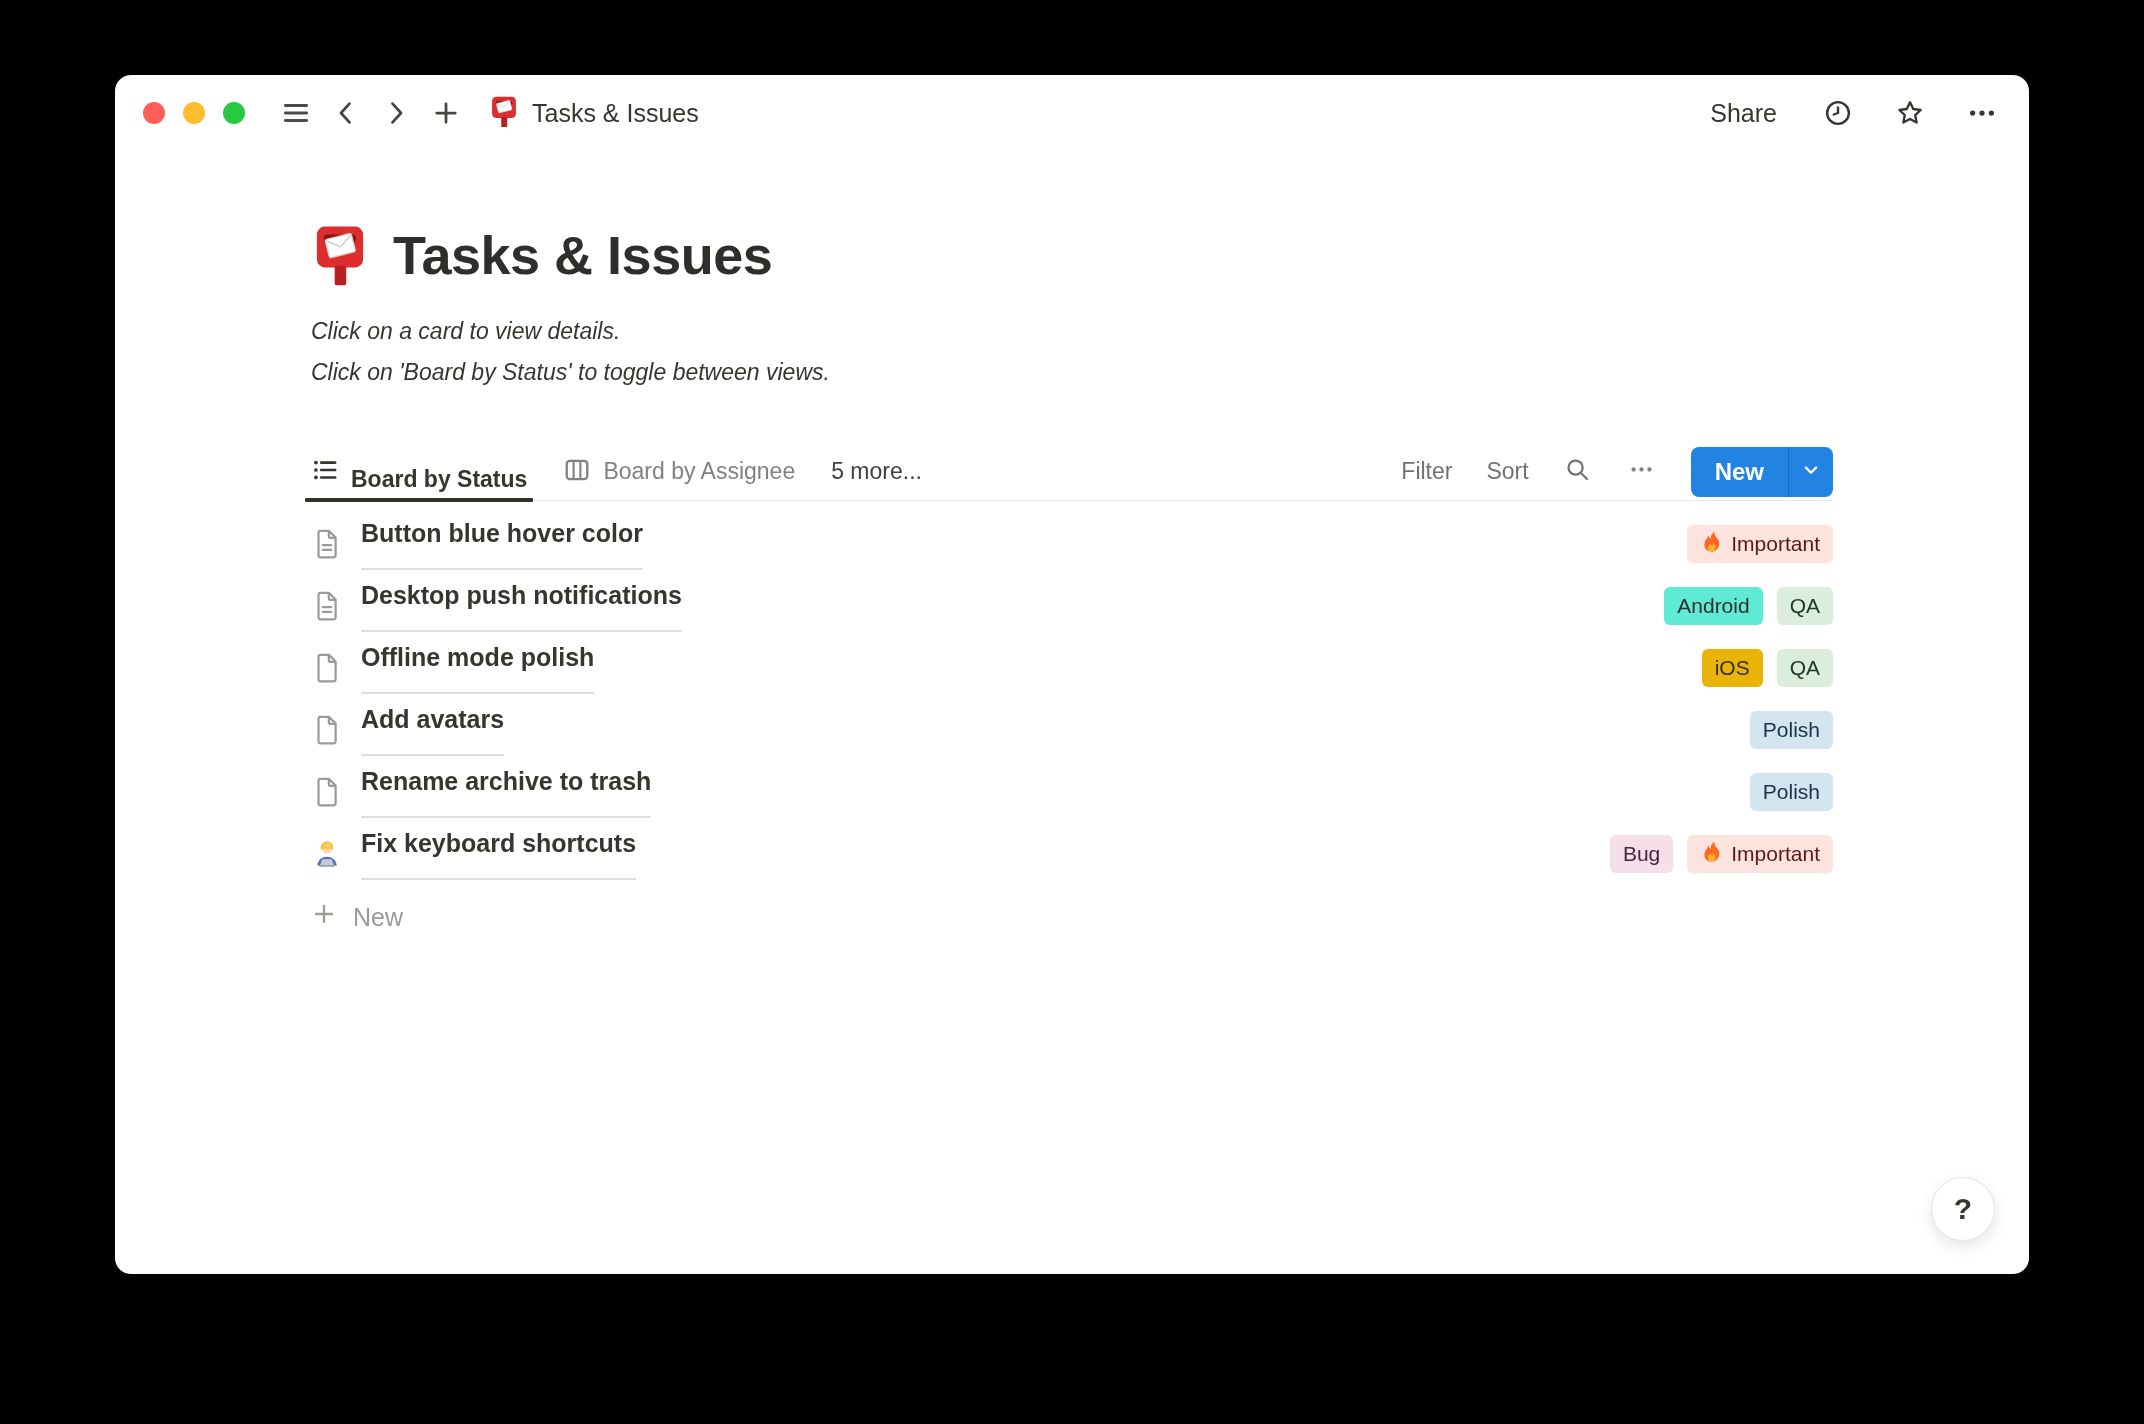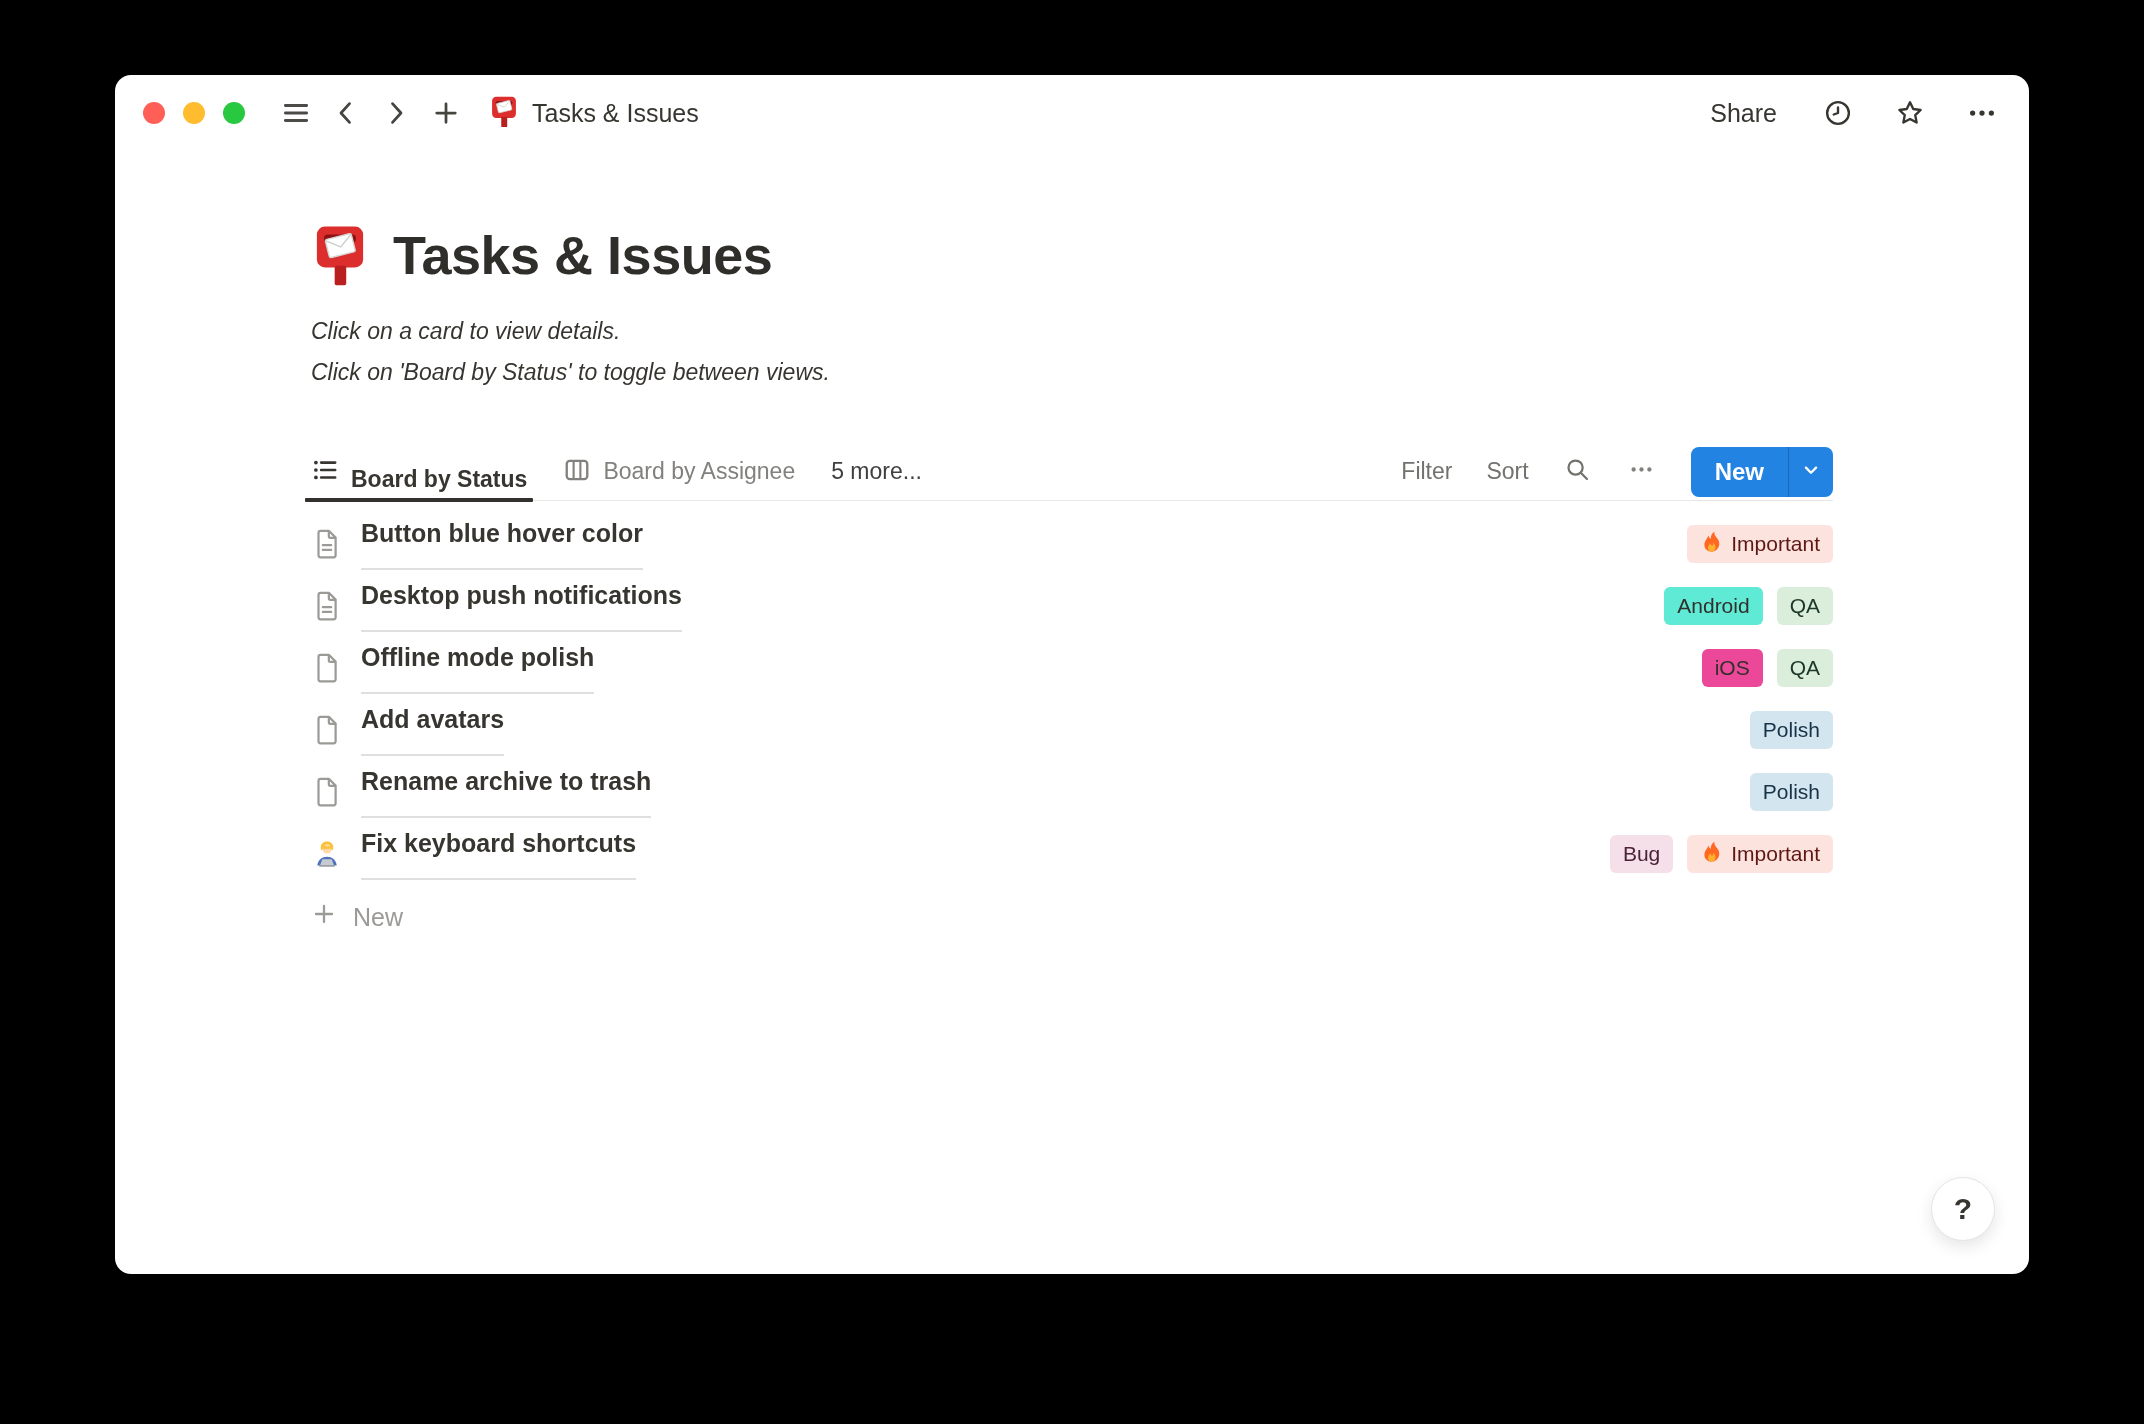--- a/index.html
+++ b/index.html
@@ -278,21 +278,21 @@
   <div class="row">
     <span class="row-icon icon">
             <svg viewBox="0 0 24 26">
               <path d="M6.7 2.4h7l5.3 5.4v14.4a1.6 1.6 0 0 1-1.6 1.6H6.7a1.6 1.6 0 0 1-1.6-1.6V4a1.6 1.6 0 0 1 1.6-1.6z" fill="none" stroke="#9b9a97" stroke-width="1.8" stroke-linejoin="round"></path>
               <path d="M13.5 2.6v4.2a1.2 1.2 0 0 0 1.2 1.2h4.2" fill="none" stroke="#9b9a97" stroke-width="1.8"></path>
             </svg>
           </span>
     <span class="row-title">Offline mode polish</span>
     <span class="row-spacer"></span>
     <span class="tags">
-            <span class="tag" style="background: #ec4899; color: rgb(50, 48, 44);">
+            <span class="tag" style="background: #eab308; color: rgb(50, 48, 44);">
               <span>iOS</span>
             </span>
             <span class="tag" style="background: rgb(219, 237, 219); color: rgb(28, 56, 41);">
               <span>QA</span>
             </span>
           </span>
   </div>
 
   <div class="row">
     <span class="row-icon icon">

